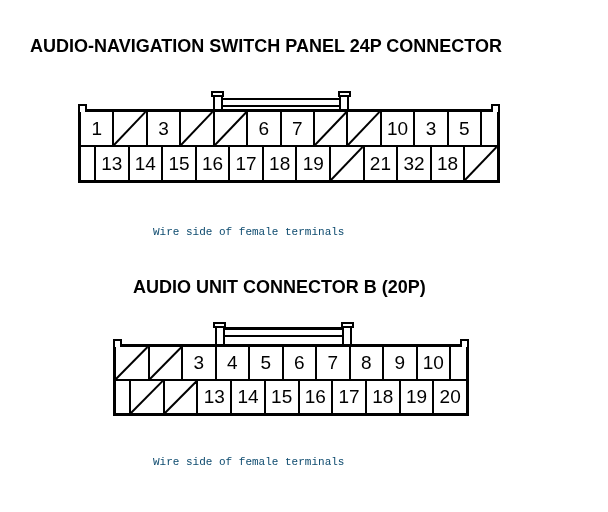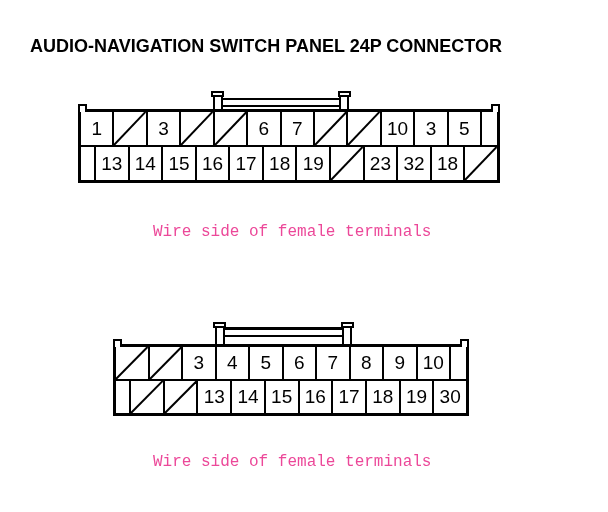--- a/index.html
+++ b/index.html
@@ -20,24 +20,24 @@
     line-height: 19px;
     letter-spacing: 0px;
     white-space: nowrap;
     color: #000;
   }
   .title1 { left: 30px; top: 37px; }
   .title2 { left: 133px; top: 278px; }
   .caption {
     position: absolute;
     font-family: "Liberation Mono", monospace;
-    font-size: 16px;
+    font-size: 11px;
     line-height: 18px;
     white-space: nowrap;
-    color: #ec4899;
+    color: #0c4a6e;
   }
   .caption1 { left: 153px; top: 223px; }
   .caption2 { left: 153px; top: 453px; }
 
   .connector { position: absolute; }
   .conn1 { left: 78px;  top: 91px;  width: 422px; height: 94px; }
   .conn2 { left: 113px; top: 322px; width: 356px; height: 96px; }
 
   
   .latch-bar {
@@ -182,36 +182,37 @@
           <div class="cell pin">15</div>
           <div class="cell pin">16</div>
           <div class="cell pin">17</div>
           <div class="cell pin">18</div>
           <div class="cell pin">19</div>
           <div class="cell hatched">
             <svg viewBox="0 0 100 100" preserveAspectRatio="none">
               <line x1="0" y1="100" x2="100" y2="0" stroke="#000" stroke-width="2" vector-effect="non-scaling-stroke"></line>
             </svg>
           </div>
-          <div class="cell pin">23</div>
+          <div class="cell pin">21</div>
           <div class="cell pin">32</div>
           <div class="cell pin">18</div>
           <div class="cell hatched">
             <svg viewBox="0 0 100 100" preserveAspectRatio="none">
               <line x1="0" y1="100" x2="100" y2="0" stroke="#000" stroke-width="2" vector-effect="non-scaling-stroke"></line>
             </svg>
           </div>
         </div>
     </div>
     <div class="lip lip-left"></div>
     <div class="lip lip-right"></div>
   </div>
 
   <div class="caption caption1">Wire side of female terminals</div>
 
+  <div class="title title2">AUDIO UNIT CONNECTOR B (20P)</div>
 
   <div class="connector conn2">
     <div class="latch-bar"></div>
     <div class="latch-post post-left"></div>
     <div class="latch-post post-right"></div>
     <div class="latch-cap cap-left"></div>
     <div class="latch-cap cap-right"></div>
     <div class="housing">
       <div class="row row-top">
           <div class="cell hatched">
@@ -246,21 +247,21 @@
               <line x1="0" y1="100" x2="100" y2="0" stroke="#000" stroke-width="2" vector-effect="non-scaling-stroke"></line>
             </svg>
           </div>
           <div class="cell pin">13</div>
           <div class="cell pin">14</div>
           <div class="cell pin">15</div>
           <div class="cell pin">16</div>
           <div class="cell pin">17</div>
           <div class="cell pin">18</div>
           <div class="cell pin">19</div>
-          <div class="cell pin">30</div>
+          <div class="cell pin">20</div>
         </div>
     </div>
     <div class="lip lip-left"></div>
     <div class="lip lip-right"></div>
   </div>
 
   <div class="caption caption2">Wire side of female terminals</div>
 
 </div>
 

